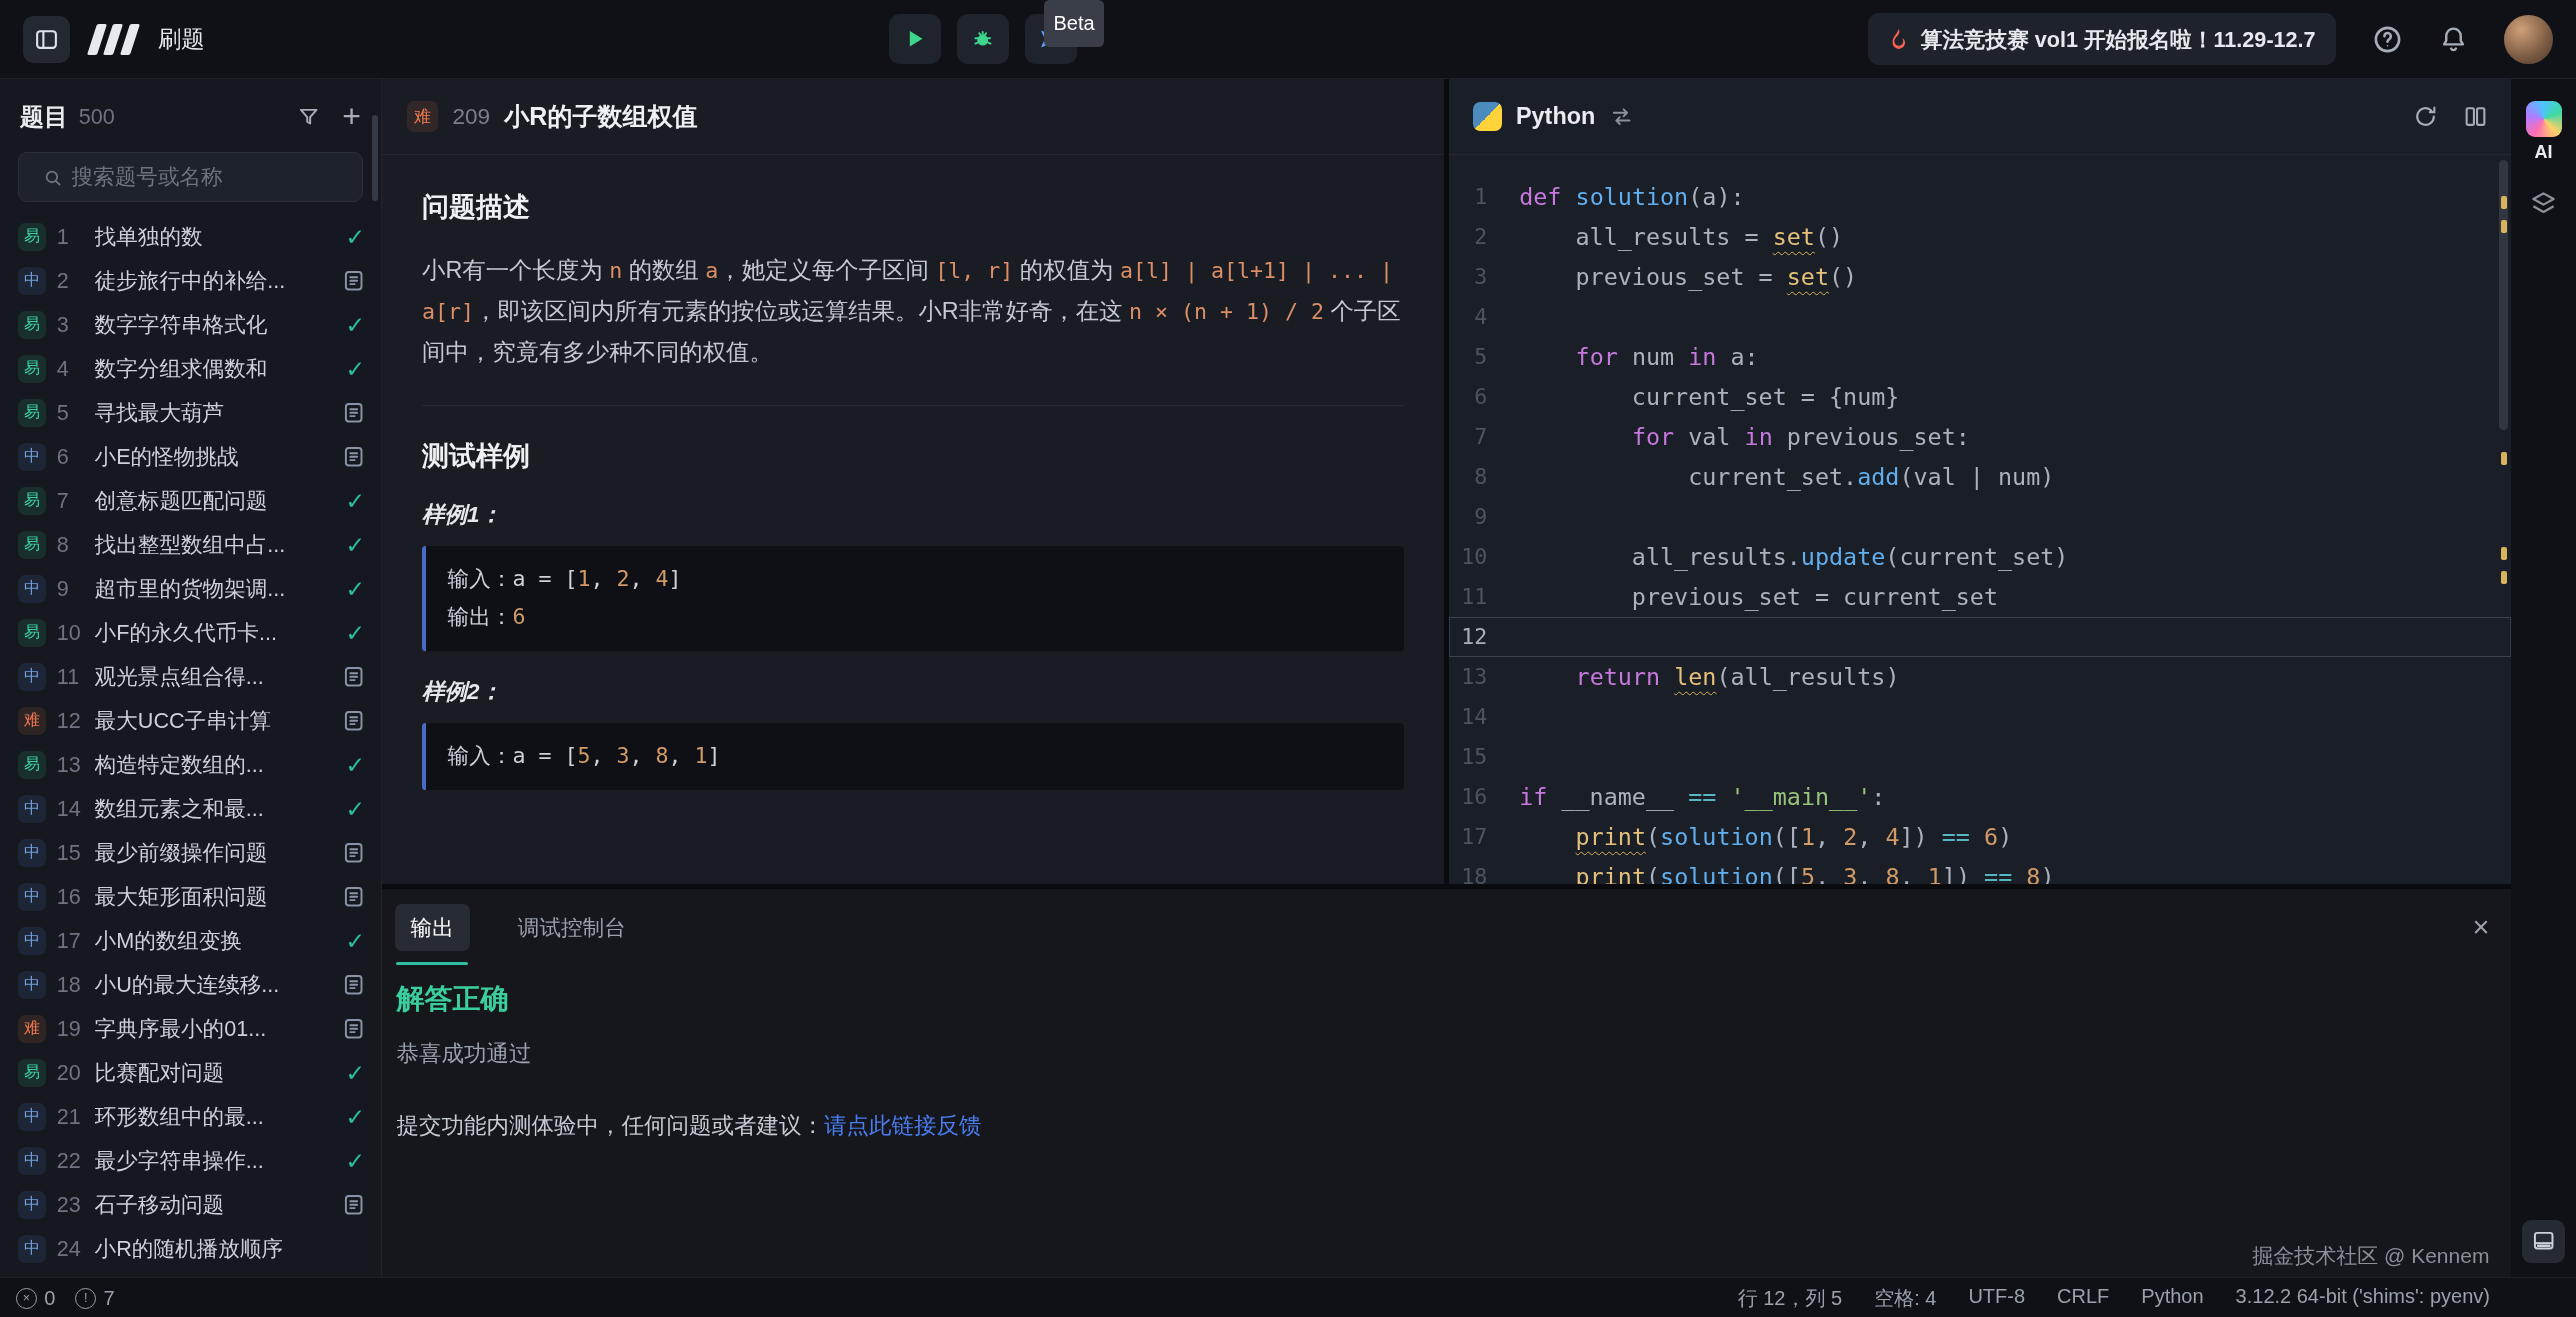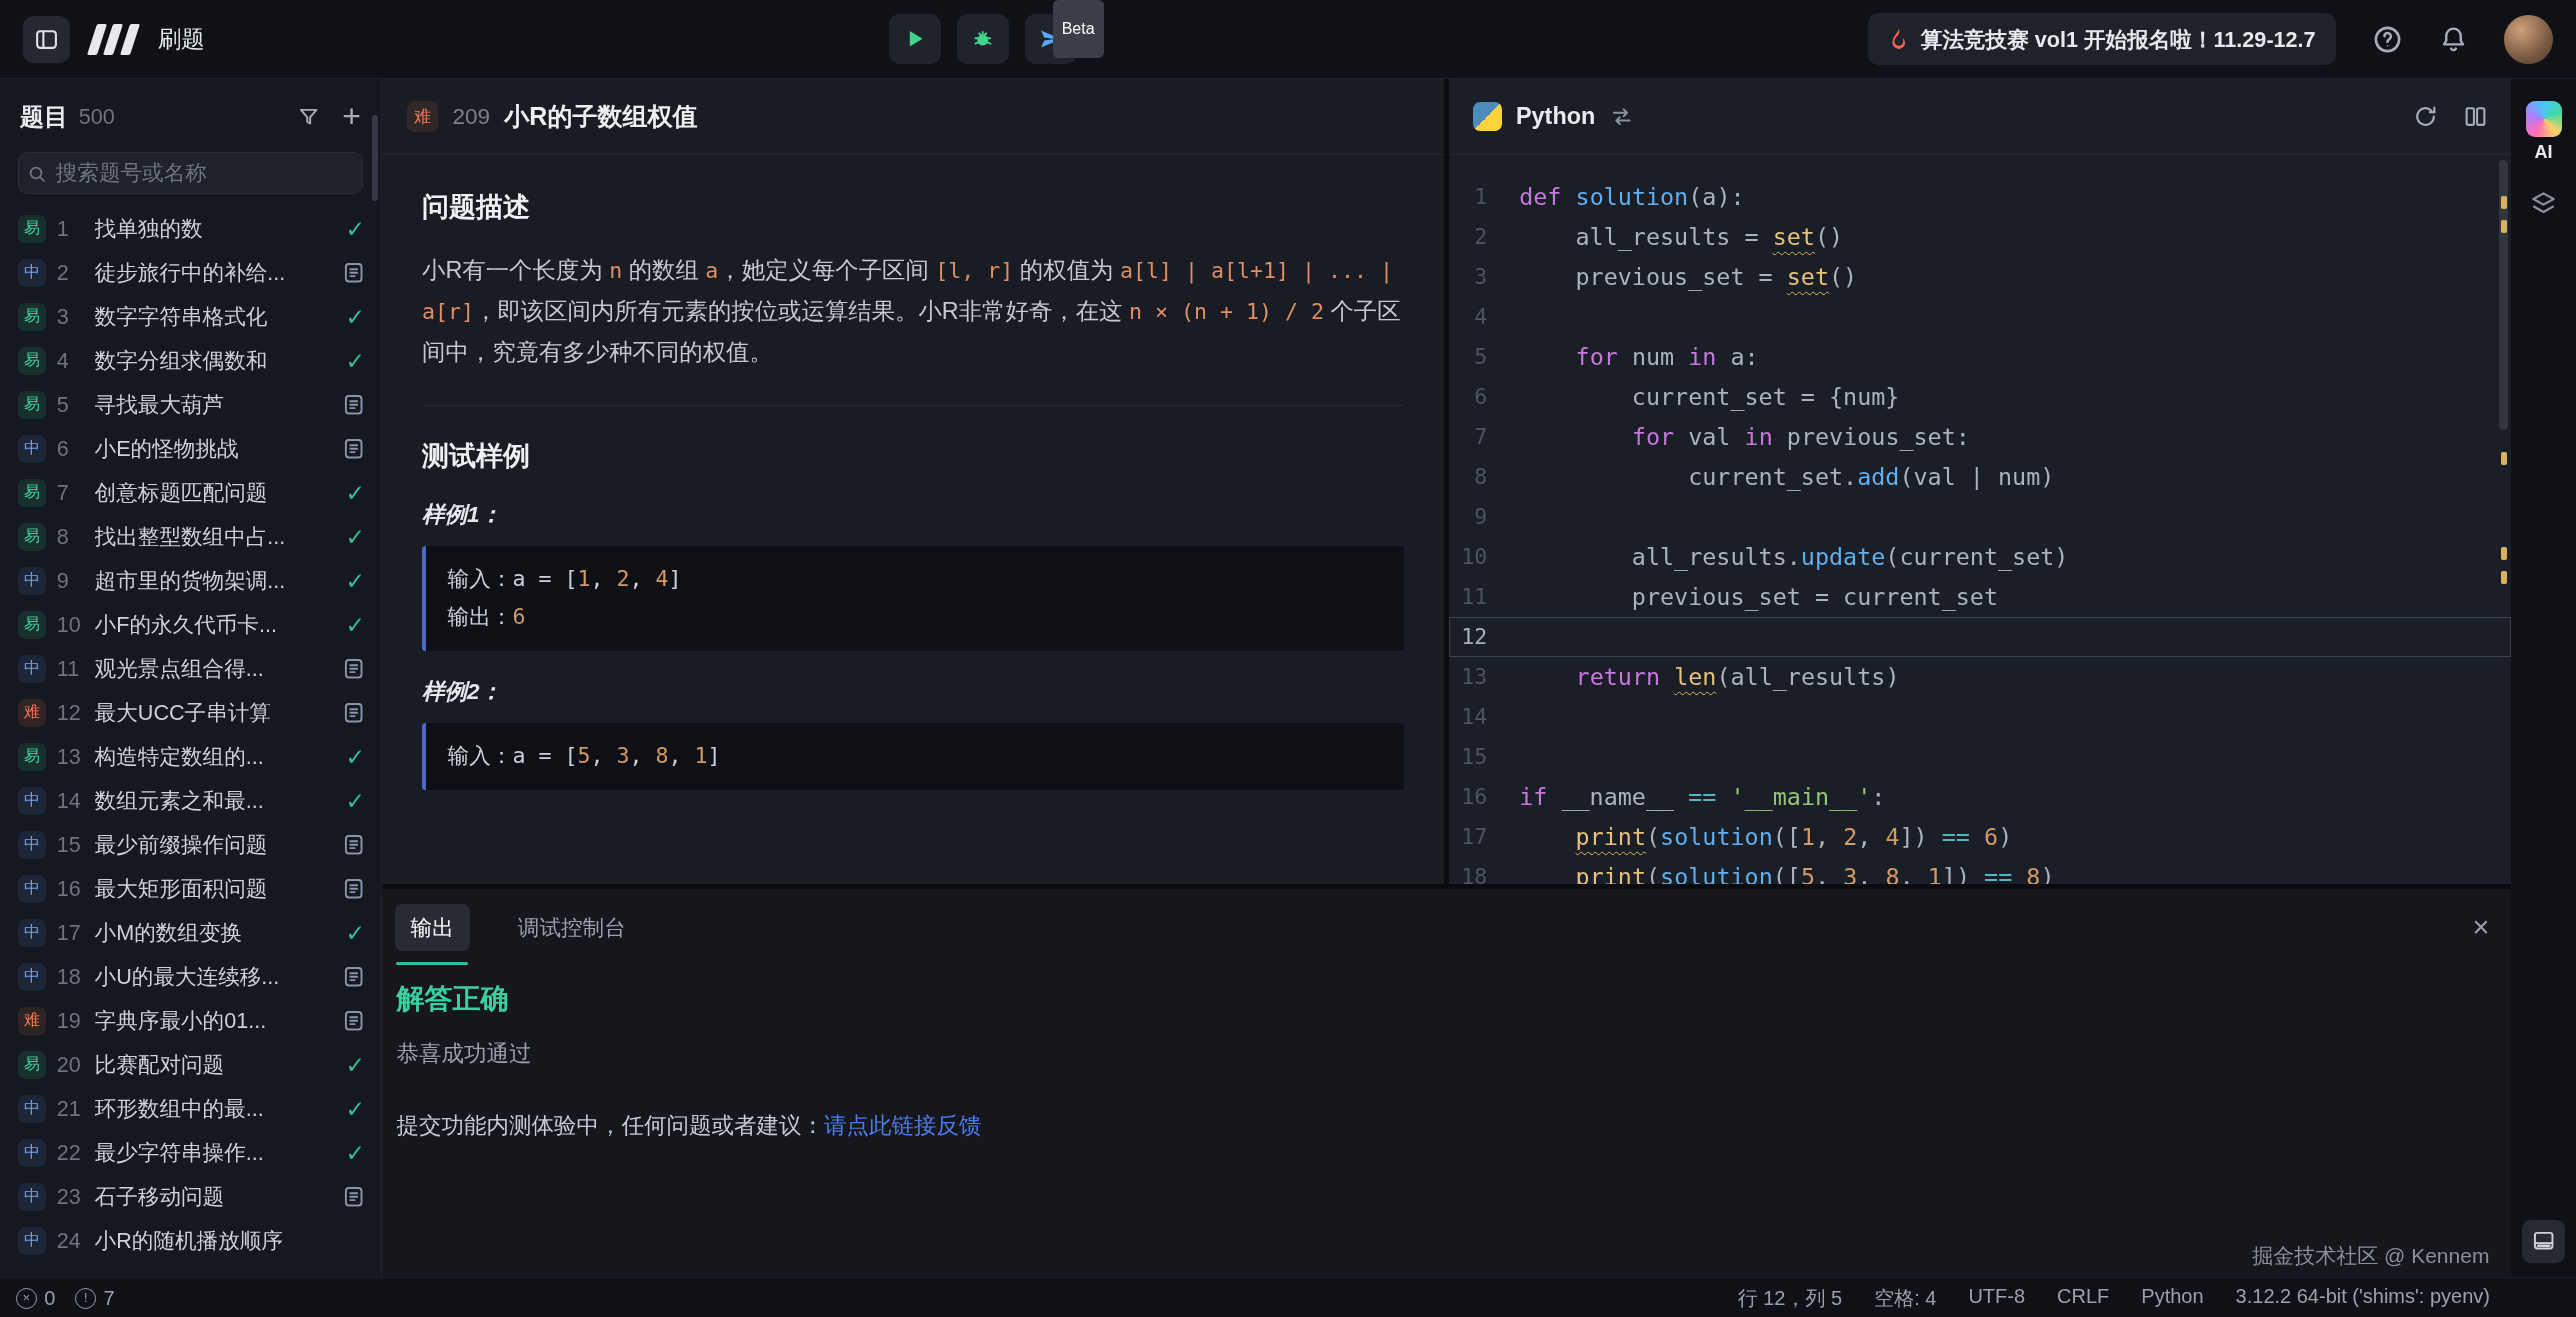--- a/index.html
+++ b/index.html
@@ -9,37 +9,37 @@
 
   
   .topbar { height:79px; flex:none; background:#0f1116; border-bottom:0.9px solid #1d2028; display:flex; align-items:center; padding:0 23.4px; }
   .tb-left { display:flex; align-items:center; }
   .logo-box { width:47px; height:47px; border-radius:10.8px; background:#242831; display:flex; align-items:center; justify-content:center; cursor:pointer; }
   .mars-logo { display:flex; gap:6.3px; margin-left:21.6px; }
   .mars-logo span { width:10px; height:31px; background:#e7e9ee; transform:skewX(-18deg); border-radius:1.8px; }
   .tb-title { font-size:23.4px; color:#e7e9ee; margin-left:23.4px; }
   .tb-center { margin:0 auto; display:flex; gap:16px; align-items:center; transform:translateX(-54px); }
   .run-btn { width:52px; height:50px; border-radius:10.8px; background:#1f232b; display:flex; align-items:center; justify-content:center; position:relative; cursor:pointer; }
-  .beta-badge { position:absolute; top:-14.4px; right:-27px; background:#3a3e48; color:#fff; font-size:16px; padding:20px 9px; border-radius:5.4px; }
+  .beta-badge { position:absolute; top:-14.4px; right:-27px; background:#3a3e48; color:#fff; font-size:20px; padding:12px 9px; border-radius:5.4px; }
   .tb-right { display:flex; align-items:center; gap:36px; }
   .banner { height:52px; background:#1e222a; border-radius:10.8px; display:flex; align-items:center; gap:10.8px; padding:0 20px; font-size:21.6px; color:#e7e9ee; font-weight:600; cursor:pointer; }
   .avatar { width:49px; height:49px; border-radius:50%; background:radial-gradient(circle at 35% 30%, #cfa079, #7a5a42 60%, #4a382b); cursor:pointer; }
   .icon-btn { display:flex; align-items:center; justify-content:center; cursor:pointer; }
 
   
   .main { flex:1; display:flex; min-height:0; }
 
   
   .sidebar { width:382px; flex:none; background:#15181e; border-right:0.9px solid #20232b; display:flex; flex-direction:column; position:relative; }
   .sb-header { display:flex; align-items:center; padding:21.6px 20px 7.2px; }
   .sb-title { font-size:24px; font-weight:700; color:#e9ebf0; }
   .sb-count { font-size:21.6px; color:#6d7380; margin-left:10.8px; }
   .sb-icons { margin-left:auto; display:flex; gap:21.6px; align-items:center; color:#a7adb8; }
   .sb-plus { font-size:32px; color:#a7adb8; line-height:23.4px; cursor:pointer; }
-  .sb-search { margin:12.6px 18px 7.2px; height:42px; background:#1e222b; border:0.9px solid #2a2e38; border-radius:9px; display:flex; align-items:center; padding:0 8px; gap:9px; }
+  .sb-search { margin:12.6px 18px 7.2px; height:50px; background:#1e222b; border:0.9px solid #2a2e38; border-radius:9px; display:flex; align-items:center; padding:0 24px; gap:9px; }
   .sb-search input { background:transparent; border:none; outline:none; color:#c7ccd6; font-size:21.6px; width:100%; font-family:inherit; }
   .sb-search input::placeholder { color:#6d7380; }
   .problem-list { list-style:none; overflow:hidden; flex:1; padding:5.4px 0; }
   .p-item { display:flex; align-items:center; height:44px; padding:0 16px 0 18px; gap:10.8px; font-size:21.6px; cursor:pointer; }
   .diff { width:28px; height:28px; border-radius:7.2px; display:flex; align-items:center; justify-content:center; font-size:16px; flex:none; }
   .diff-easy { color:#3dd2a5; background:rgba(61,210,165,.12); }
   .diff-mid  { color:#74a0e0; background:rgba(90,140,230,.12); }
   .diff-hard { color:#f07a50; background:rgba(240,122,80,.12); }
   .p-num { color:#6d7380; min-width:27px; flex:none; }
   .p-title { color:#ccd1da; white-space:nowrap; overflow:hidden; flex:1; }

